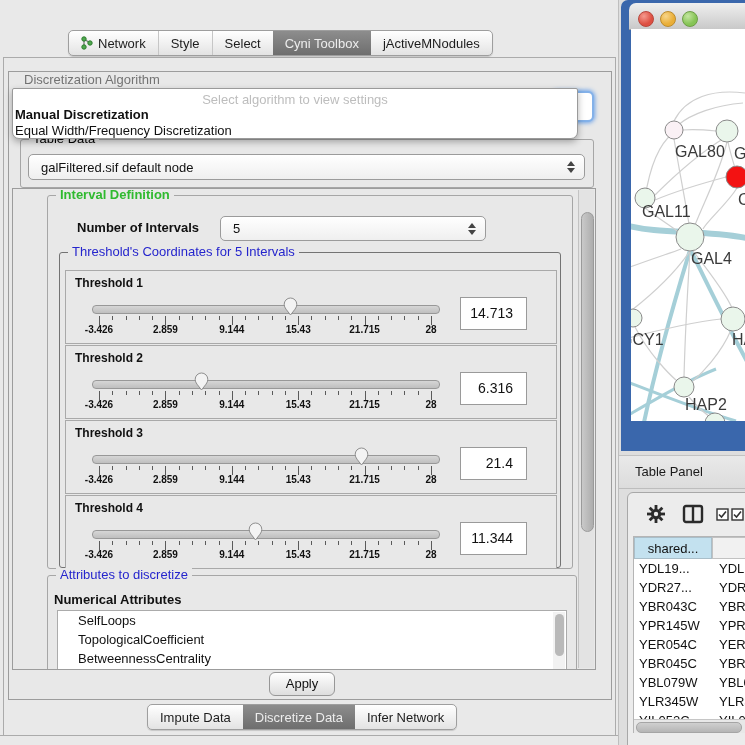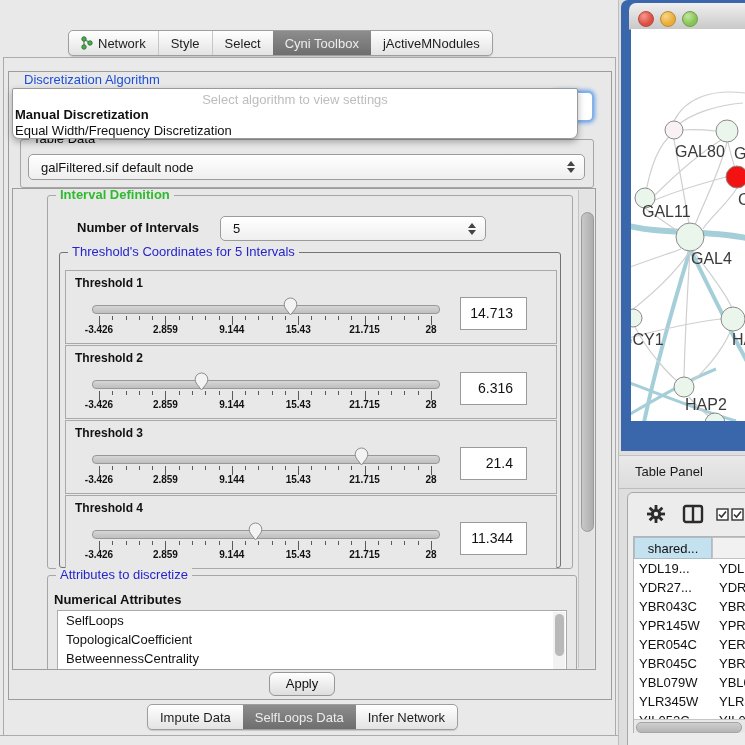--- a/index.html
+++ b/index.html
@@ -20,21 +20,21 @@
   .tab.selected + .tab{border-left:none;}
   #top-tabbar{left:68px;top:30px;}
   #bottom-tabbar{left:147px;top:704px;}
   #cp-outer{left:3px;top:57px;width:611px;height:677px;border:1px solid #ABABAB;background:#E9E9E9;}
   #cp-inner{left:8px;top:71px;width:602px;height:627px;border:1px solid #9C9C9C;background:#E8E8E8;}
   #cp-bottomline{left:0;top:735px;width:618px;height:1px;background:#ABABAB;}
   .group{border:1px solid #A6A6A6;border-radius:3px;}
   .group-title{position:absolute;top:-8px;left:8px;background:#E8E8E8;padding:0 4px;font-size:13px;line-height:14px;}
   .gt-green{color:#2FBA2F;font-weight:bold;}
   .gt-blue{color:#2525CD;}
-  #algo-title{left:24px;top:72px;font-size:13px;color:#1d4ed8;z-index:5;}
+  #algo-title{left:24px;top:72px;font-size:13px;color:#737373;z-index:5;}
   #algo-combo-fragment{left:552px;top:91px;width:38px;height:27px;background:#fff;border:2px solid #83B1E9;
        border-radius:6px;box-shadow:0 0 4px 1px #6EA3E8;z-index:6;}
   #algo-popup{left:12px;top:88px;width:564px;height:49px;background:#FFFFFF;border:1px solid #9A9A9A;
        border-radius:2px 2px 7px 7px;box-shadow:0 3px 7px rgba(0,0,0,.3);z-index:50;}
   #popup-hint{left:0;top:3px;width:100%;text-align:center;font-size:13px;color:#BDBDBD;}
   .popup-option{position:absolute;left:2px;width:98%;font-size:13px;color:#111;}
   
   #tabledata-group{left:20px;top:139px;width:572px;height:47px;}
   .combo{position:absolute;background:linear-gradient(#FFFFFF,#EFEFEF);border:1px solid #9B9B9B;border-radius:5px;
          font-size:13px;color:#111;display:flex;align-items:center;padding-left:12px;}
@@ -57,21 +57,21 @@
              background:linear-gradient(#D6D6D6,#BFBFBF);border:1px solid #989898;}
   .thr-thumb{position:absolute;top:26px;width:15px;height:19px;}
   .ticks{position:absolute;left:26px;top:45px;width:346px;height:10px;}
   .tick{position:absolute;top:0;width:1px;background:#5A5A5A;}
   .tick-label{position:absolute;top:53px;width:50px;text-align:center;font-size:10px;font-weight:bold;color:#111;}
   .thr-value{position:absolute;left:394px;top:26px;width:52px;height:31px;background:#FFFFFF;border:1px solid #9A9A9A;
              font-size:14px;color:#111;text-align:right;line-height:31px;padding-right:13px;}
   #attr-group{position:absolute;left:34px;top:386px;width:528px;height:130px;border:1px solid #A6A6A6;border-radius:3px;}
   #attr-list-label{position:absolute;left:6px;top:16px;font-size:13px;font-weight:bold;color:#111;}
   #attr-list{position:absolute;left:9px;top:34px;width:508px;height:92px;background:#FFFFFF;border:1px solid #ABABAB;overflow:hidden;}
-  .attr-item{padding-left:8px;font-size:13px;line-height:19px;color:#111;}
+  .attr-item{padding-left:20px;font-size:13px;line-height:19px;color:#111;}
   #attr-scroll{position:absolute;right:1px;top:1px;width:12px;height:90px;background:#F2F2F2;}
   #attr-thumb{position:absolute;left:1.5px;top:2px;width:9px;height:42px;border-radius:5px;background:#B9B9B9;}
   #apply-btn{left:269px;top:672px;width:64px;height:22px;border:1px solid #979797;border-radius:6px;
              background:linear-gradient(#FFFFFF,#DEDEDE);font-size:13px;color:#111;text-align:center;line-height:22px;}
   
   #right-col{left:618px;top:0;width:127px;height:745px;background:#DEDEDE;border-left:1px solid #BEBEBE;}
   #net-window{left:621px;top:0;width:124px;height:451px;background:#3A67AC;border-radius:7px 0 0 0;}
   #net-titlebar{left:629px;top:3px;width:116px;height:26px;background:linear-gradient(#EFEFEF,#C9C9C9);
                 border-radius:7px 0 0 0;border-bottom:1px solid #9A9A9A;}
   .traffic{position:absolute;top:8px;width:14px;height:14px;border-radius:50%;}
@@ -351,21 +351,21 @@
         <div id="vp-thumb"></div>
       </div>
   </div>
 
   <div class="abs" id="apply-btn">Apply</div>
   <div class="abs tabbar" id="bottom-tabbar">
       <div class="tab">
         <span>Impute Data</span>
       </div>
       <div class="tab selected">
-        <span>SelfLoops Data</span>
+        <span>Discretize Data</span>
       </div>
       <div class="tab">
         <span>Infer Network</span>
       </div>
     </div>
   <div class="abs" id="cp-bottomline"></div>
 </div>
 
 <div class="abs" id="right-col"></div>
 

